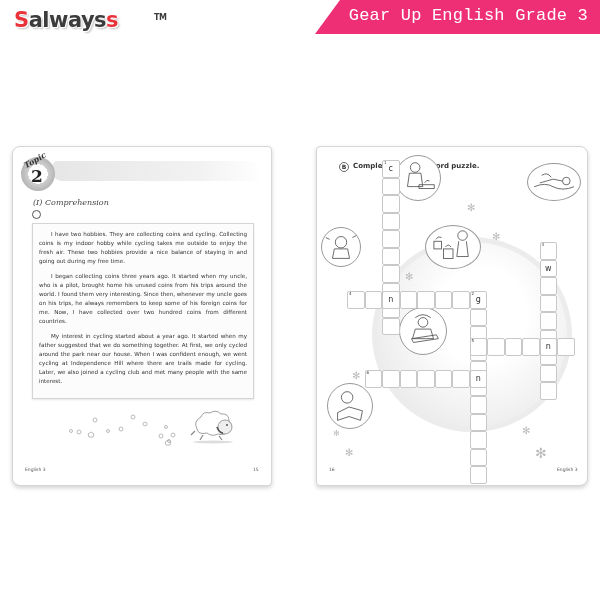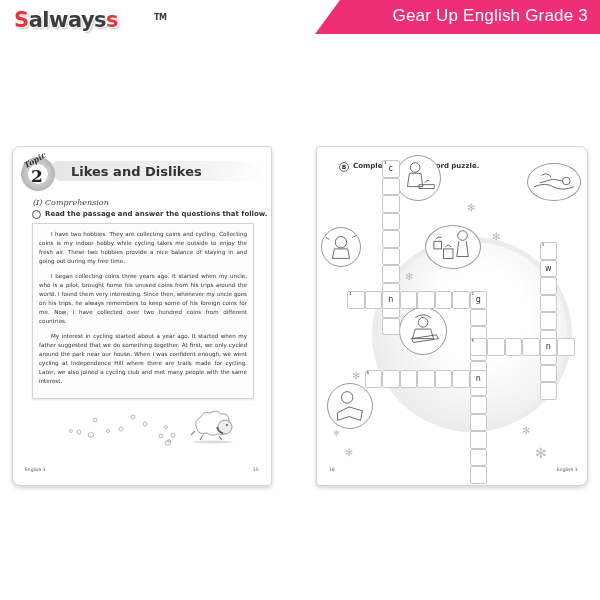--- a/index.html
+++ b/index.html
@@ -5,21 +5,21 @@
   * { box-sizing: border-box; margin: 0; padding: 0; }
   html, body { width: 600px; height: 600px; background: #ffffff; overflow: hidden; }
   body { position: relative; font-family: "DejaVu Sans", sans-serif; }
 
   .logo { position: absolute; left: 14px; top: 10px; font-family: "DejaVu Sans", sans-serif; font-weight: bold; line-height: 20px; font-size: 21px; letter-spacing: -0.5px; }
   .logo .ln { display: block; color: #3c3c3c; text-shadow: 1px 1px 0 #fff, -1px -1px 0 #fff, 2px 2px 2px rgba(0,0,0,0.25); }
   .logo .red { color: #e8333a; }
   .logo .tm { position: absolute; left: 140px; top: -2px; font-size: 8px; color: #3c3c3c; }
 
   .banner { position: absolute; top: 0; left: 315px; width: 285px; height: 34px; background: #ee2e75; clip-path: polygon(25px 0, 100% 0, 100% 100%, 0 100%); }
-  .banner-title { position: absolute; right: 12px; top: 6px; color: #fff; font-size: 17px; font-family: Liberation Sans, sans-serif; letter-spacing: 0.2px; }
+  .banner-title { position: absolute; right: 12px; top: 6px; color: #fff; font-size: 17px; font-family: Liberation Mono, monospace; letter-spacing: 0.2px; }
 
   .page { position: absolute; background: #fff; border: 1px solid #d6d6d6; box-shadow: 0 2px 4px rgba(0,0,0,0.18); }
   .page-left { left: 12px; top: 146px; width: 260px; height: 340px; border-radius: 8px 4px 4px 8px; }
   .page-right { left: 316px; top: 146px; width: 272px; height: 340px; border-radius: 4px 8px 8px 4px; }
 
   .topic-badge { position: absolute; left: 8px; top: 10px; width: 34px; height: 34px; border-radius: 50%; background: radial-gradient(circle, #fff 40%, #cfcfcf 41%, #9a9a9a 100%); }
   .topic-word { position: absolute; left: 2px; top: -2px; font-size: 8px; font-style: italic; font-weight: bold; color: #333; transform: rotate(-30deg); font-family: "DejaVu Serif", serif; }
   .topic-num { position: absolute; left: 10px; top: 9px; font-size: 17px; font-weight: bold; color: #222; font-family: "DejaVu Serif", serif; }
   .topic-smudge { position: absolute; left: 40px; top: 14px; width: 210px; height: 20px; background: linear-gradient(90deg, #e6e6e6, #f2f2f2 70%, rgba(240,240,240,0)); border-radius: 10px 40px 8px 20px; }
   .topic-title { position: absolute; left: 58px; top: 17px; font-size: 13px; font-weight: bold; color: #333; }
@@ -59,24 +59,22 @@
 <div class="banner">
   <span class="banner-title">Gear Up English Grade 3</span>
 </div>
 
 <div class="page page-left">
   <div class="topic-smudge"></div>
   <div class="topic-badge">
     <span class="topic-word">Topic</span>
     <span class="topic-num">2</span>
   </div>
-  <div class="topic-title">Likes and Dislikes</div>
   <div class="sec-heading">(I) Comprehension</div>
   <div class="instr-circle"></div>
-  <div class="instr">Read the passage and answer the questions that follow.</div>
 
   <div class="passage">
     <p>I have two hobbies. They are collecting coins and cycling. Collecting coins is my indoor hobby while cycling takes me outside to enjoy the fresh air. These two hobbies provide a nice balance of staying in and going out during my free time.</p>
     <p>I began collecting coins three years ago. It started when my uncle, who is a pilot, brought home his unused coins from his trips around the world. I found them very interesting. Since then, whenever my uncle goes on his trips, he always remembers to keep some of his foreign coins for me. Now, I have collected over two hundred coins from different countries.</p>
     <p>My interest in cycling started about a year ago. It started when my father suggested that we do something together. At first, we only cycled around the park near our house. When I was confident enough, we went cycling at Independence Hill where there are trails made for cycling. Later, we also joined a cycling club and met many people with the same interest.</p>
   </div>
 
   <svg class="dots" viewBox="0 0 130 40">
     <g fill="none" stroke="#aaa" stroke-width="0.8">
       <circle cx="18" cy="22" r="1.5"></circle>

